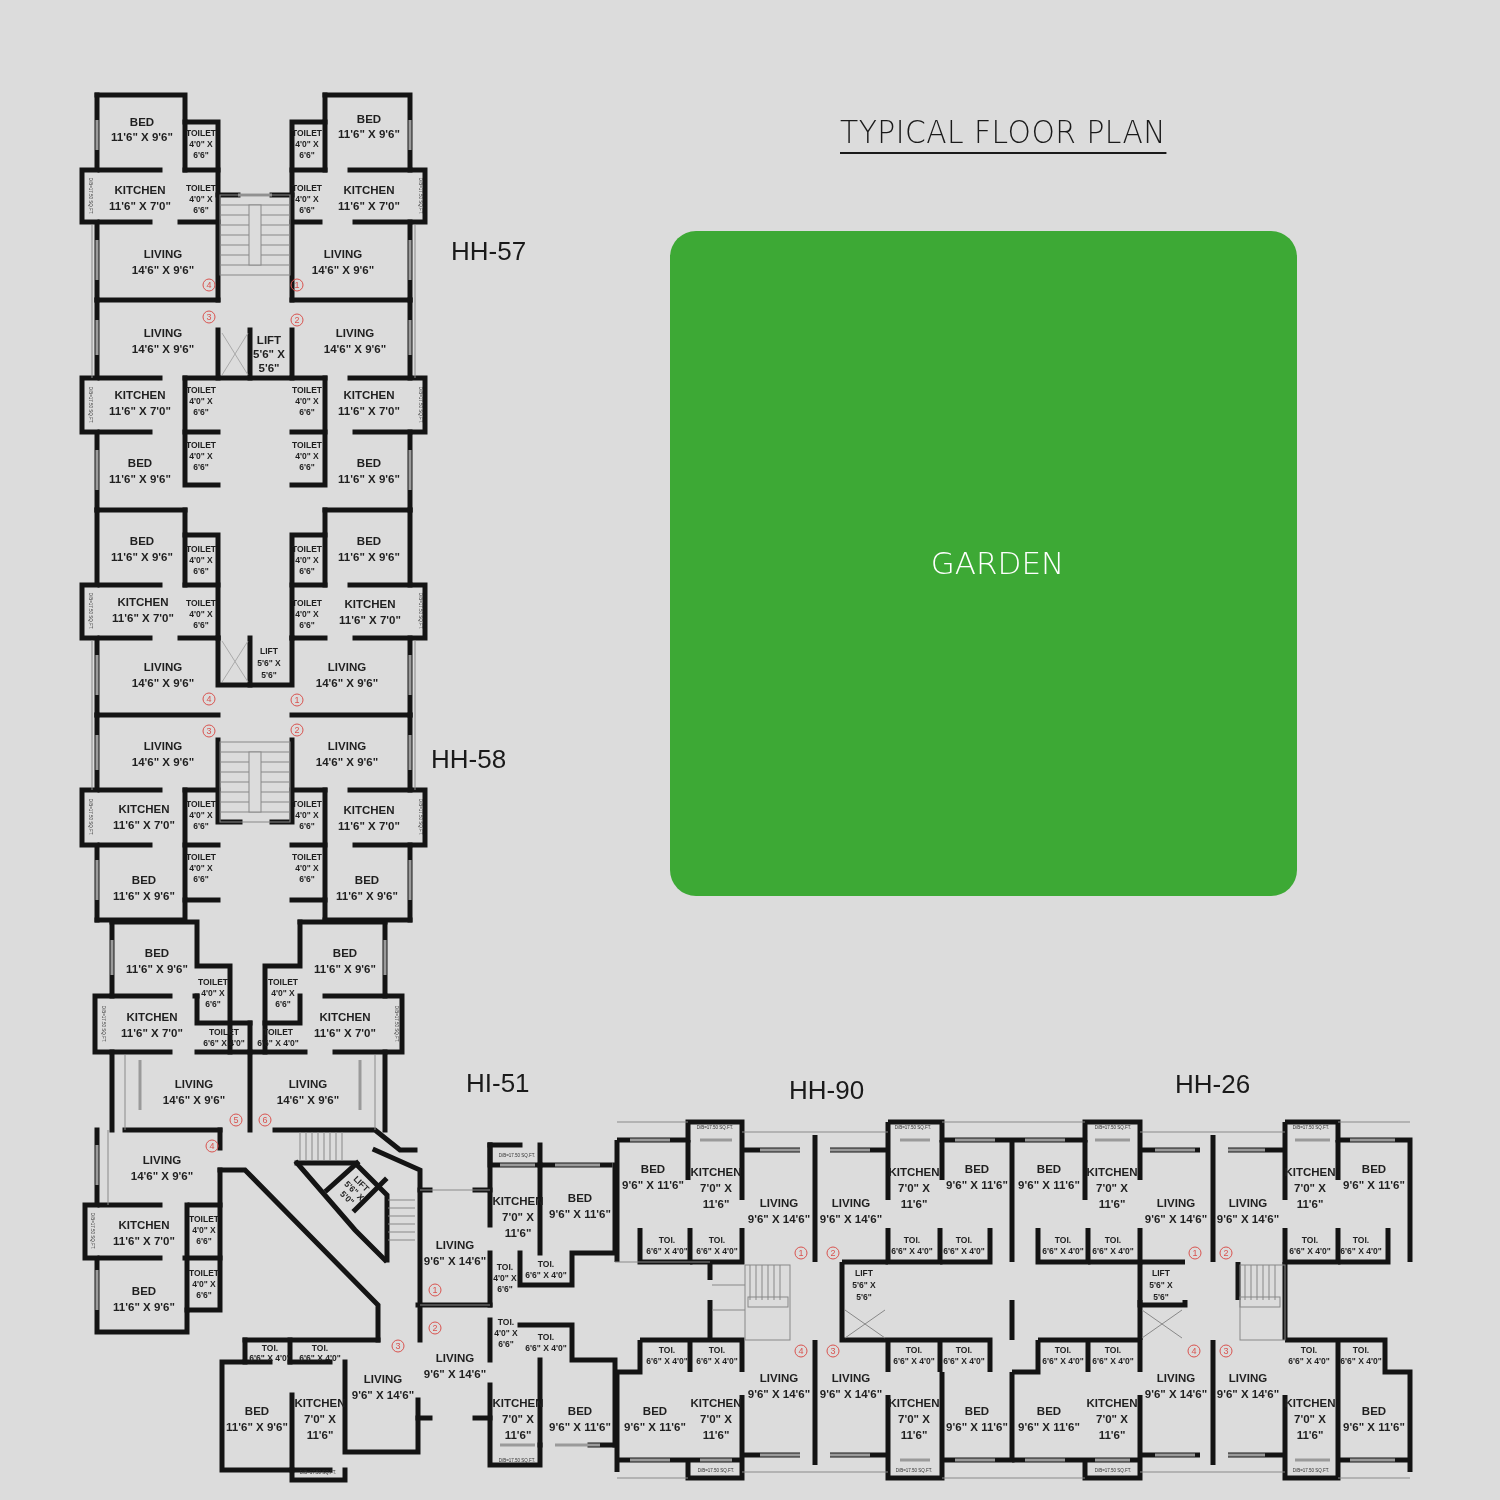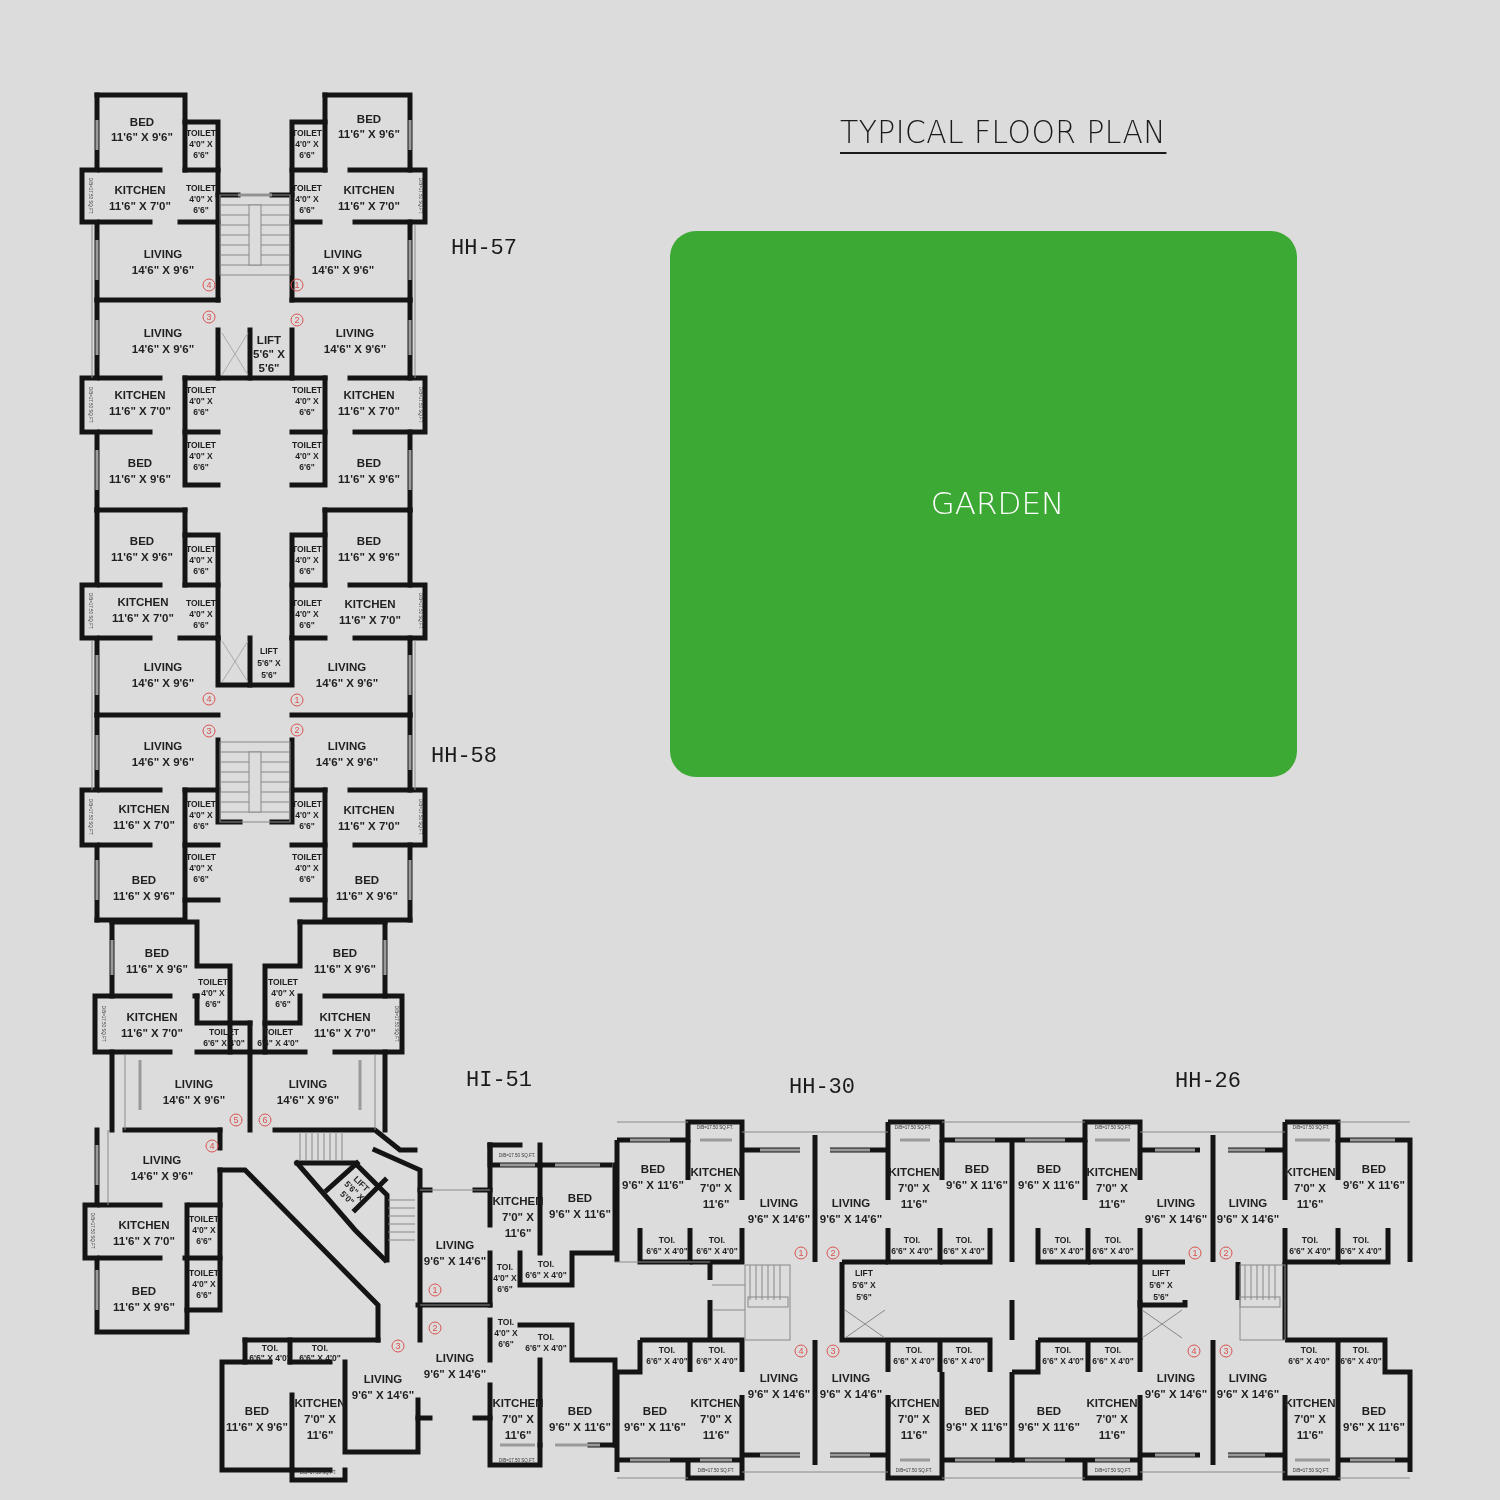--- a/index.html
+++ b/index.html
@@ -10,51 +10,51 @@
   }
   #plan { position: absolute; left: 0; top: 0; }
   .title {
     position: absolute; left: 840px; top: 112px;
     font-family: "DejaVu Sans", sans-serif; font-weight: 300;
     font-size: 32px; letter-spacing: 0.5px; color: #1a1a1a;
     border-bottom: 2px solid #1a1a1a; line-height: 40px;
     transform: scaleX(0.93); transform-origin: left top;
   }
   .garden {
-    position: absolute; left: 670px; top: 231px; width: 627px; height: 546px;
+    position: absolute; left: 670px; top: 231px; width: 627px; height: 665px;
     background: #3da935; border-radius: 26px;
     display: flex; align-items: center; justify-content: center;
   }
   .garden span {
     color: #ffffff; font-family: "DejaVu Sans", sans-serif; font-size: 31px;
     font-weight: 300; margin-top: -2px; margin-left: 28px;
   }
   .bldg {
-    position: absolute; font-family: Liberation Mono, monospace;
-    font-size: 22px; color: #1a1a1a;
+    position: absolute; font-family: Liberation Sans, sans-serif;
+    font-size: 26px; color: #1a1a1a;
   }
   svg text { font-family: "Liberation Sans", sans-serif; }
   .rl { font-weight: bold; font-size: 11.5px; fill: #1f1f1f; text-anchor: middle; }
   .rs { font-weight: bold; font-size: 8.5px; fill: #1f1f1f; text-anchor: middle; }
   .db { font-size: 4.5px; fill: #333; text-anchor: middle; }
   .num { font-size: 9px; fill: #d9534f; text-anchor: middle; }
 </style>
 </head>
 <body>
 
 <div class="title">TYPICAL FLOOR PLAN</div>
 
 <div class="garden">
   <span>GARDEN</span>
 </div>
 
 <div class="bldg" style="left:451px;top:236px;">HH-57</div>
 <div class="bldg" style="left:431px;top:744px;">HH-58</div>
 <div class="bldg" style="left:466px;top:1068px;">HI-51</div>
-<div class="bldg" style="left:789px;top:1075px;">HH-30</div>
+<div class="bldg" style="left:789px;top:1075px;">HH-90</div>
 <div class="bldg" style="left:1175px;top:1069px;">HH-26</div>
 
 <svg id="plan" width="1500" height="1500" viewBox="0 0 1500 1500">
   <defs>
     <g id="stair-v">
       <rect x="0" y="0" width="70" height="80" fill="none" stroke="#888" stroke-width="1"></rect>
       <g stroke="#888" stroke-width="1">
         <line x1="0" y1="10" x2="70" y2="10"></line>
           <line x1="0" y1="20" x2="70" y2="20"></line>
         <line x1="0" y1="30" x2="70" y2="30"></line>

